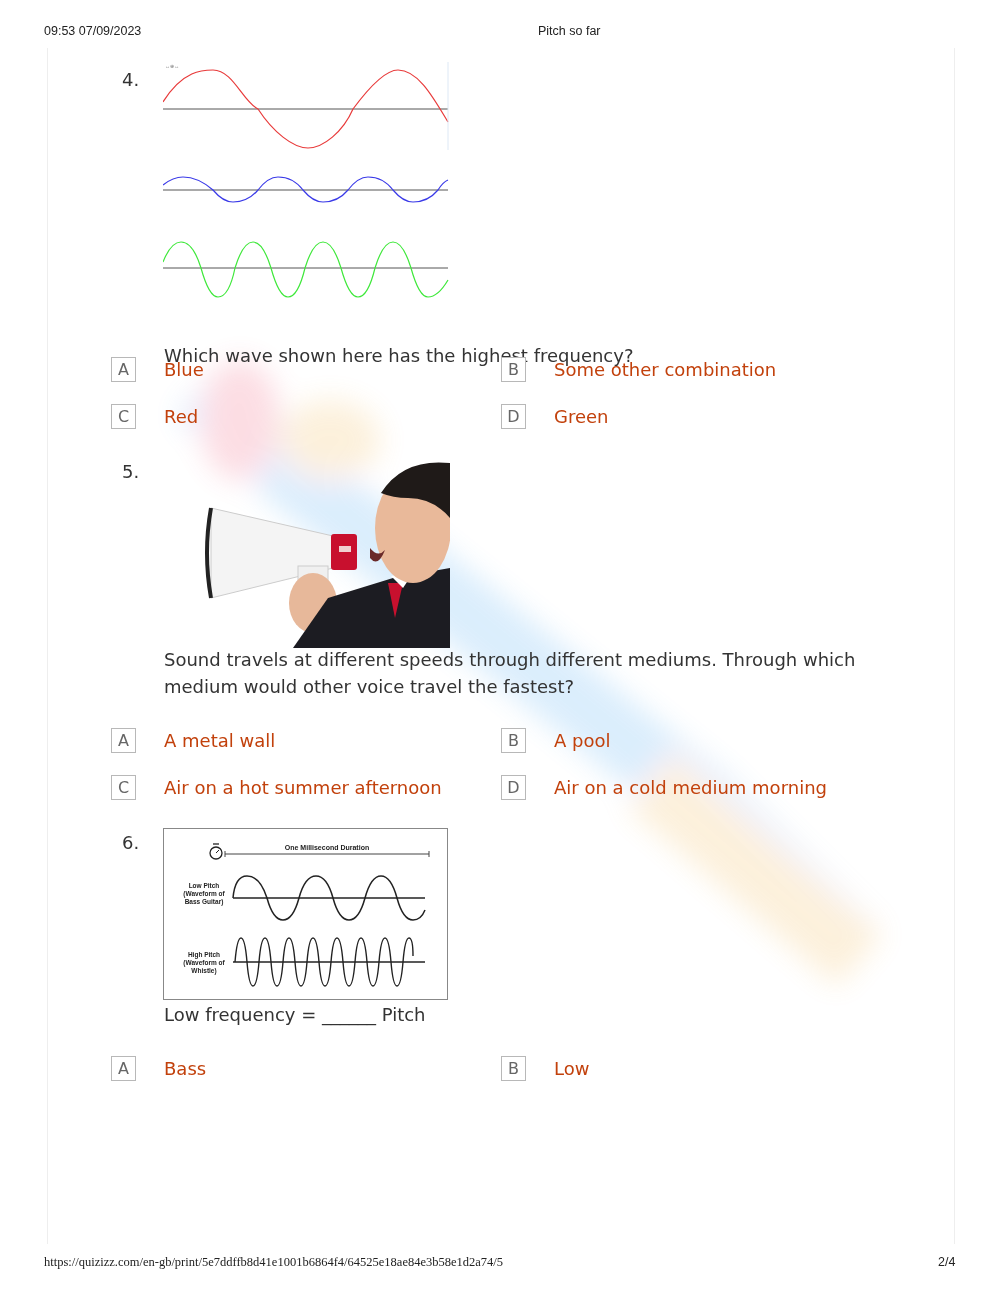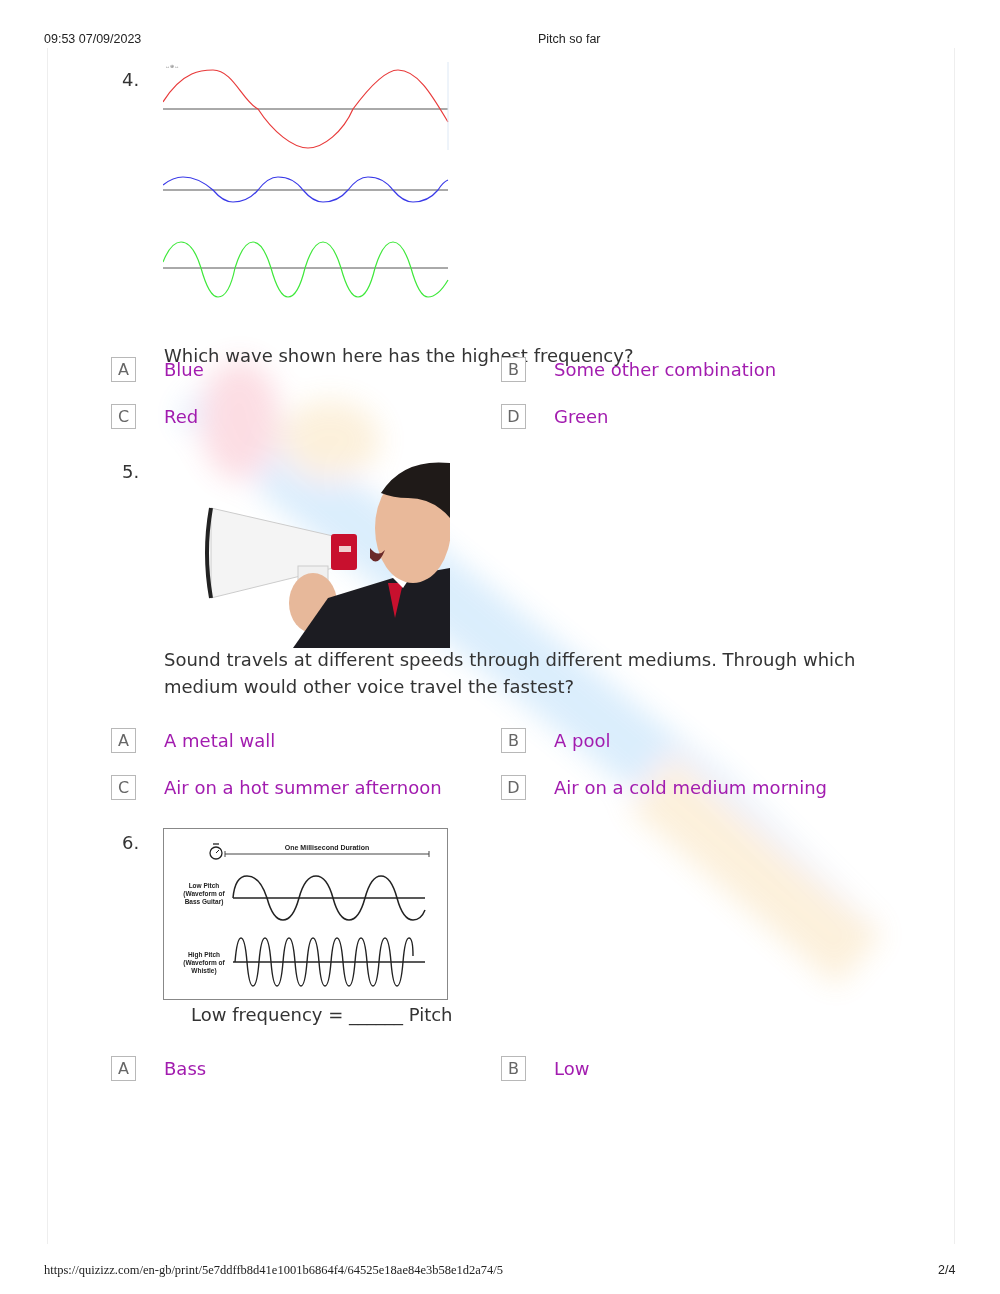--- a/index.html
+++ b/index.html
@@ -1,28 +1,28 @@
 <!DOCTYPE html>
 <html><head>
 <meta charset="utf-8">
 <style>
   html, body { margin: 0; padding: 0; background: #ffffff; }
   body { width: 1000px; height: 1294px; position: relative; overflow: hidden; font-family: "DejaVu Sans", sans-serif; color: #333; }
-  .hdr, .ftr { position: absolute; font-family: "Liberation Sans", sans-serif; font-size: 12.5px; color: #222; margin-top: 8px; }
+  .hdr, .ftr { position: absolute; font-family: "Liberation Sans", sans-serif; font-size: 12.5px; color: #222; }
   .hdr-left { left: 44px; top: 24px; }
   .hdr-center { left: 538px; top: 24px; }
   .ftr-left { left: 44px; top: 1255px; font-family: Liberation Serif, serif; }
   .ftr-right { left: 938px; top: 1255px; }
   .page-frame { position: absolute; left: 47px; top: 48px; width: 906px; height: 1196px; border-left: 1px solid #eeeeee; border-right: 1px solid #eeeeee; }
   .watermark { position: absolute; left: 0; top: 0; width: 1000px; height: 1294px; pointer-events: none; }
   .qnum { position: absolute; left: 122px; font-size: 18px; color: #333; }
   .qtext { position: absolute; left: 164px; font-size: 18px; color: #333; line-height: 27px; width: 720px; }
   .opt { position: absolute; display: flex; align-items: center; }
   .opt-letter { width: 25px; height: 25px; border: 1px solid #b8b8b8; box-sizing: border-box; display: flex; align-items: center; justify-content: center; font-size: 16px; color: #666; background: #fff; }
-  .opt-text { position: absolute; left: 53px; font-size: 18px; color: #a21caf; white-space: nowrap; top: 0; line-height: 25px; }
+  .opt-text { position: absolute; left: 53px; font-size: 18px; color: #c2410c; white-space: nowrap; top: 0; line-height: 25px; }
   .figure { position: absolute; }
   svg text { font-family: "Liberation Sans", sans-serif; }
 </style>
 </head>
 <body>
 
 <div class="hdr hdr-left">09:53 07/09/2023</div>
 <div class="hdr hdr-center">Pitch so far</div>
 <div class="page-frame"></div>
 
@@ -125,21 +125,21 @@
   <text x="41" y="68" font-size="6.5" font-weight="bold" text-anchor="middle" fill="#222">(Waveform of</text>
   <text x="41" y="76" font-size="6.5" font-weight="bold" text-anchor="middle" fill="#222">Bass Guitar)</text>
   <line x1="70" y1="70" x2="262" y2="70" stroke="#222" stroke-width="1.6"></line>
   <path d="M70,70 Q72,48 84,48 Q97,48 104,70 Q110,92 120,92 Q130,92 136,70 Q142,48 153,48 Q164,48 170,70 Q176,92 186,92 Q196,92 202,70 Q208,48 218,48 Q228,48 234,70 Q240,92 250,92 Q258,92 262,82" stroke="#222" stroke-width="1.5" fill="none"></path>
   <text x="41" y="129" font-size="6.5" font-weight="bold" text-anchor="middle" fill="#222">High Pitch</text>
   <text x="41" y="137" font-size="6.5" font-weight="bold" text-anchor="middle" fill="#222">(Waveform of</text>
   <text x="41" y="145" font-size="6.5" font-weight="bold" text-anchor="middle" fill="#222">Whistle)</text>
   <line x1="70" y1="134" x2="262" y2="134" stroke="#222" stroke-width="1.6"></line>
   <path d="M72,134 Q74,110 78,110 Q82,110 84,134 Q86,158 90,158 Q94,158 96,134 Q98,110 102,110 Q106,110 108,134 Q110,158 114,158 Q118,158 120,134 Q122,110 126,110 Q130,110 132,134 Q134,158 138,158 Q142,158 144,134 Q146,110 150,110 Q154,110 156,134 Q158,158 162,158 Q166,158 168,134 Q170,110 174,110 Q178,110 180,134 Q182,158 186,158 Q190,158 192,134 Q194,110 198,110 Q202,110 204,134 Q206,158 210,158 Q214,158 216,134 Q218,110 222,110 Q226,110 228,134 Q230,158 234,158 Q238,158 240,134 Q242,110 246,110 Q250,110 250,128" stroke="#222" stroke-width="1.4" fill="none"></path>
 </svg>
-<div class="qtext" style="top:1001px;margin-left:27px;">Low frequency = ______ Pitch</div>
+<div class="qtext" style="top:1001px;">Low frequency = ______ Pitch</div>
 
 <div class="opt" style="left:111px; top:1056px;">
   <div class="opt-letter">A</div>
   <div class="opt-text">Bass</div>
 </div>
 <div class="opt" style="left:501px; top:1056px;">
   <div class="opt-letter">B</div>
   <div class="opt-text">Low</div>
 </div>
 

